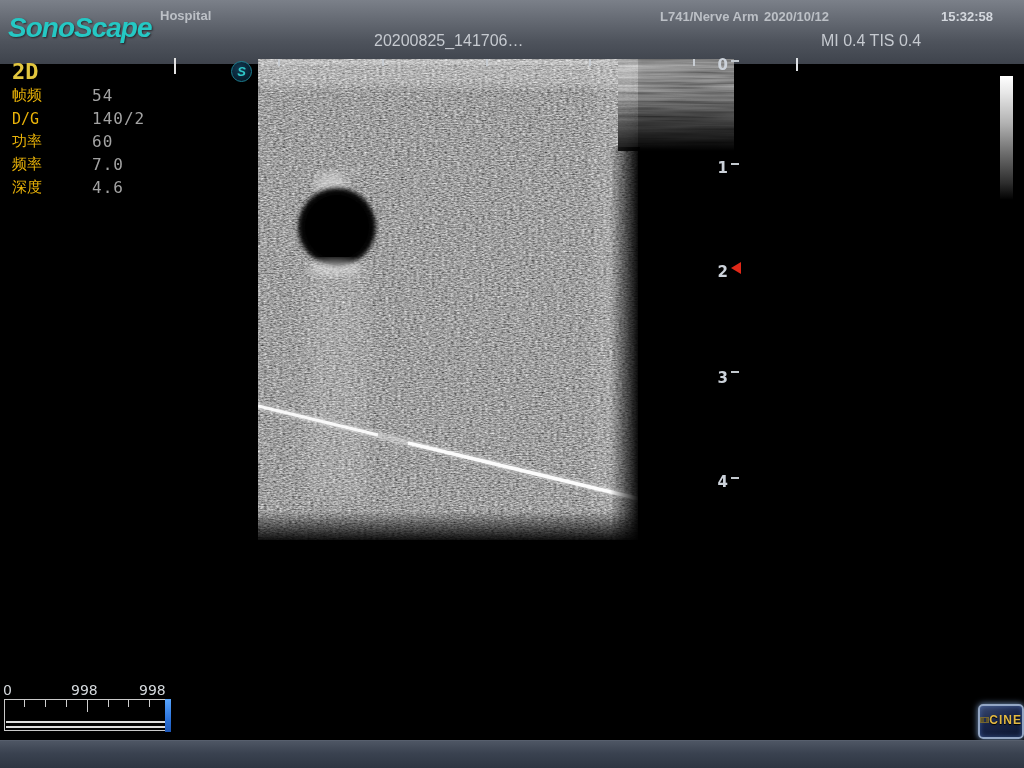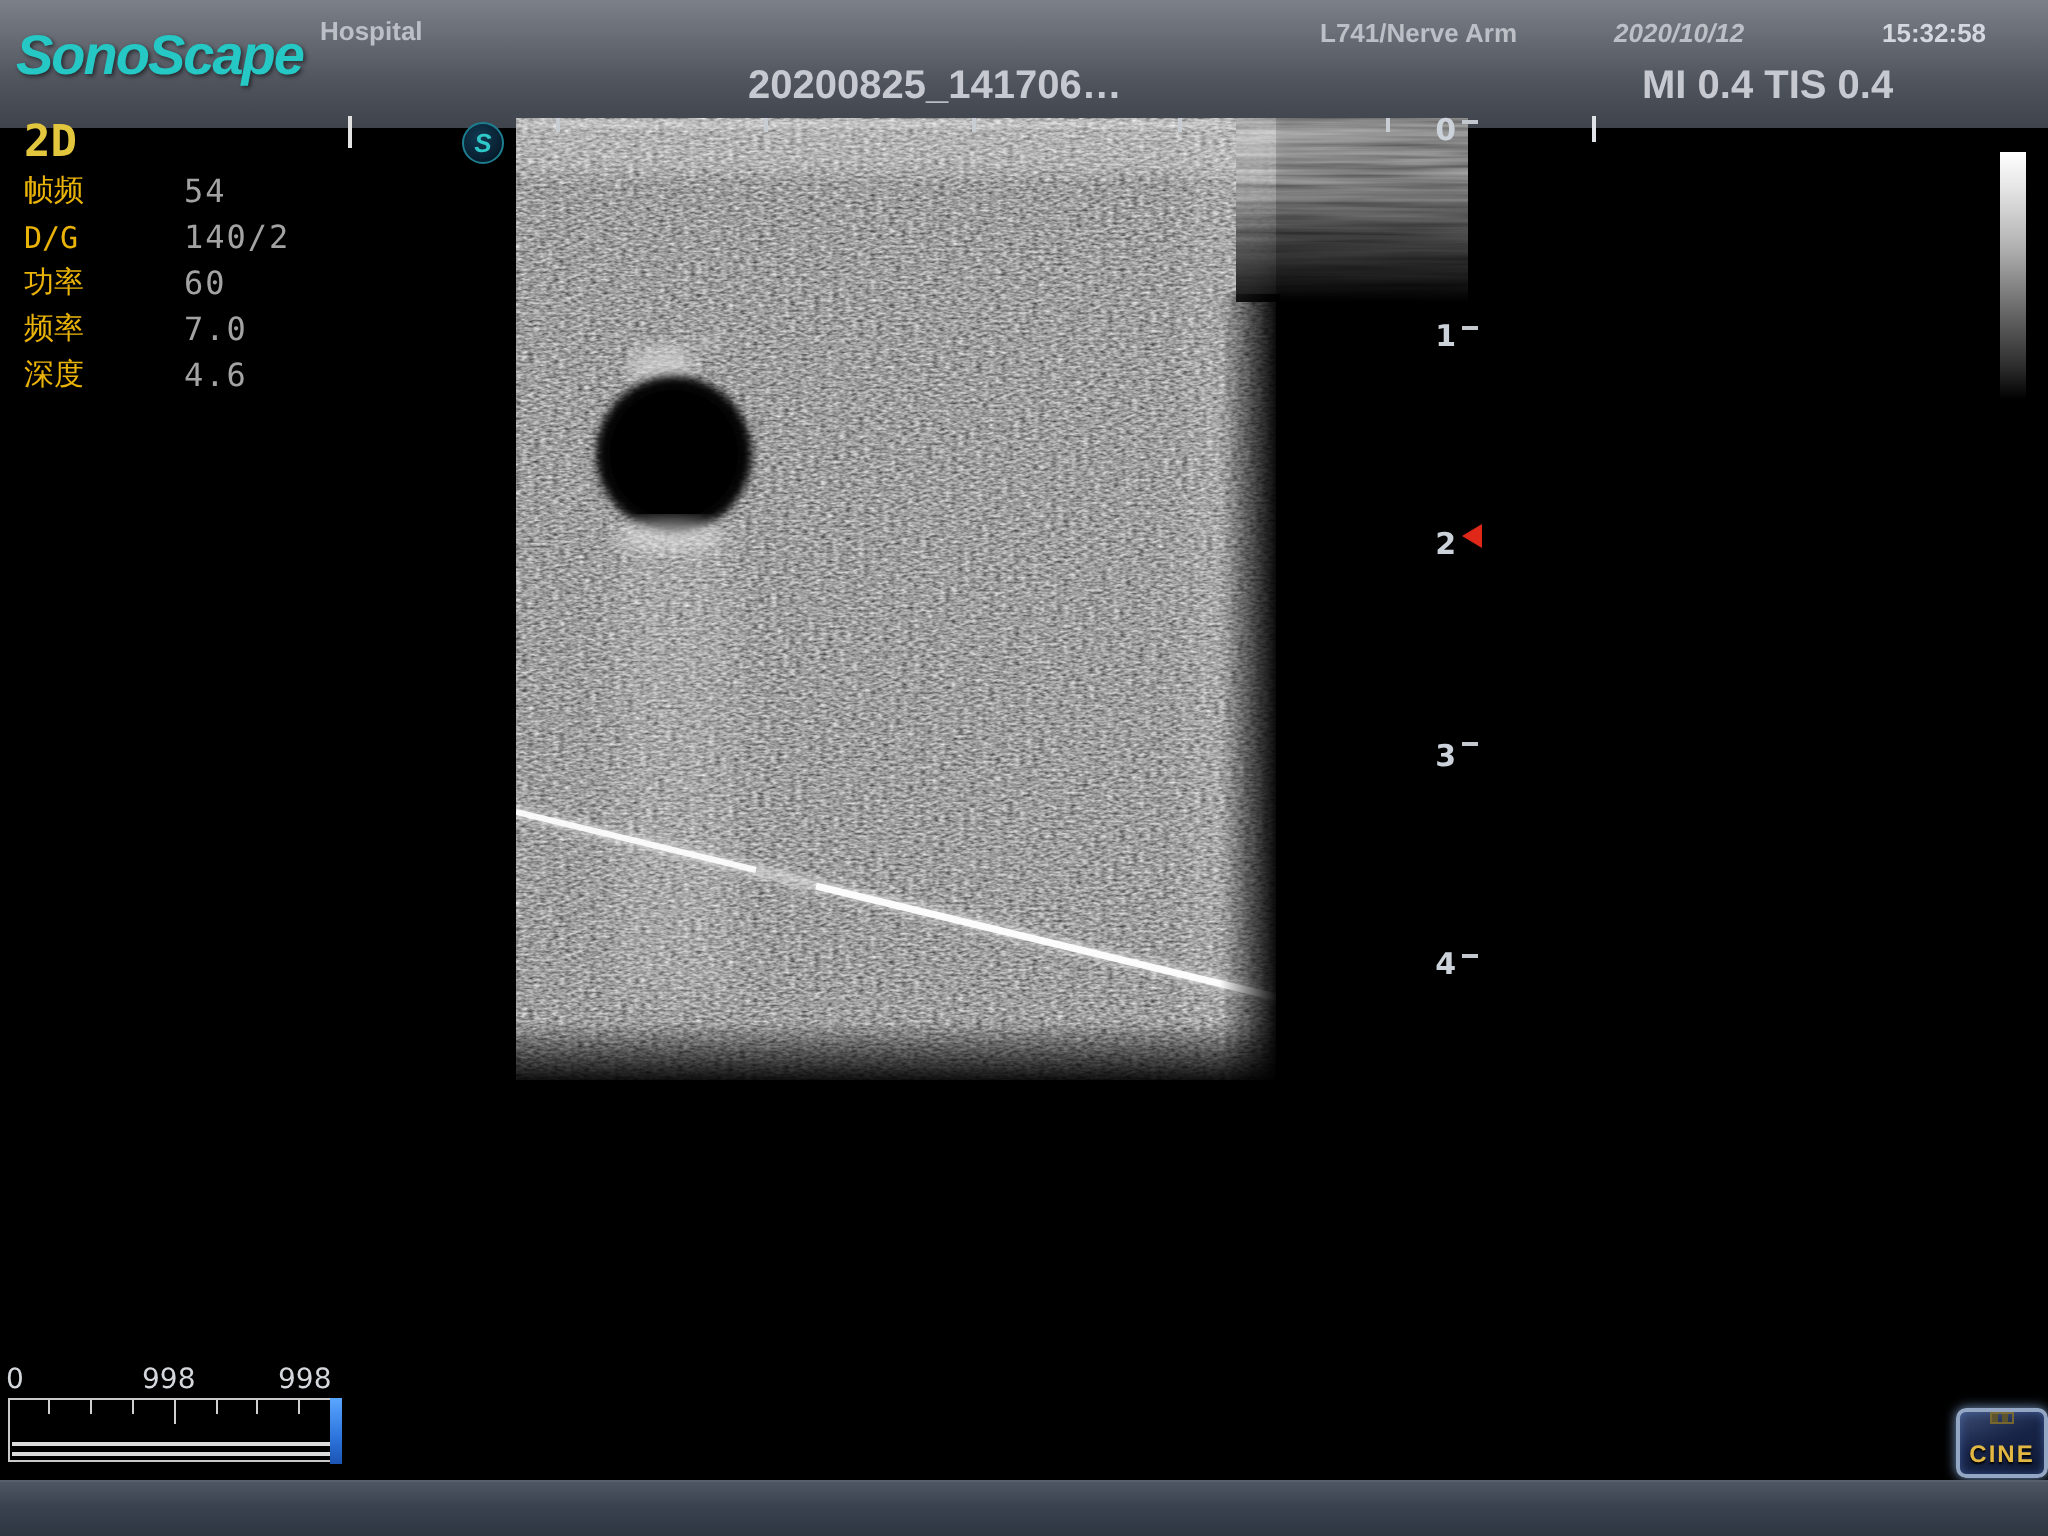--- a/index.html
+++ b/index.html
@@ -12,24 +12,24 @@
   #topbar {
     position:absolute; left:0; top:0; width:1024px; height:64px;
     background:linear-gradient(180deg,#7b8089 0%,#666b74 30%,#4e535c 65%,#3e434c 100%);
   }
   .logo {
     position:absolute; left:8px; top:12px; font-size:28px; font-weight:bold;
     font-style:italic; color:#25c8c4; letter-spacing:-1px;
     text-shadow:1px 1px 2px rgba(0,0,0,.55);
   }
   .tb { position:absolute; font-weight:bold; color:#bcc0c6; font-size:13px; white-space:nowrap; }
-  .tb2 { position:absolute; font-weight:bold; color:#c6cad0; font-size:20px; white-space:nowrap; }
+  .tb2 { position:absolute; font-weight:normal; color:#c6cad0; font-size:16px; white-space:nowrap; }
   #hospital  { left:160px; top:8px; }
   #probe     { left:660px; top:9px; }
-  #date      { left:807px; top:9px;font-style:italic; }
+  #date      { left:764px; top:9px; }
   #time      { left:941px; top:9px; color:#d4d8de; }
   #examid    { left:374px; top:32px; }
   #mitis     { left:821px; top:32px; }
   
   #mode {
     position:absolute; left:12px; top:59px; font-size:22px; font-weight:bold;
     color:#e2c63e; font-family:"DejaVu Sans Mono", monospace;
   }
   #params { position:absolute; left:12px; top:84px; width:160px;
     font-family:"DejaVu Sans Mono", monospace; font-size:16px; }
@@ -73,21 +73,21 @@
   .ctick.mid { height:12px; }
   .ctrack { position:absolute; left:1px; right:1px; height:2px; background:#dcdcdc; }
   #playhead { position:absolute; left:160px; top:-1px; width:6px; height:33px;
     background:linear-gradient(180deg,#59a6ff 0%,#2c74dc 60%,#1c55b4 100%); }
   
   #cine-btn {
     position:absolute; left:978px; top:704px; width:46px; height:35px;
     border:2px solid #93a6c4; border-radius:5px;
     background:linear-gradient(160deg,#3c4c72 0%,#182448 45%,#0d1730 100%);
     box-shadow:0 0 6px rgba(150,190,245,.8), inset 0 0 5px rgba(90,130,210,.5);
-    display:flex; flex-direction:column; align-items:center; justify-content:space-between;
+    display:flex; flex-direction:row; align-items:center; justify-content:space-between;
     padding-bottom:3px; cursor:pointer;
   }
   #cine-btn .mini-icon { width:12px; height:6px; border:1px solid #8a7428; margin-bottom:1px;
     background:linear-gradient(90deg,#6a5a20 0 3px, transparent 3px 5px,#6a5a20 5px 8px, transparent 8px); opacity:.8; }
   #cine-btn .lbl { color:#e2b842; font-size:12px; font-weight:bold; letter-spacing:1px;
     text-shadow:0 1px 1px #000; line-height:13px; }
   
   #taskbar {
     position:absolute; left:0; top:740px; width:1024px; height:28px;
     border-top:1px solid #575f6d;

